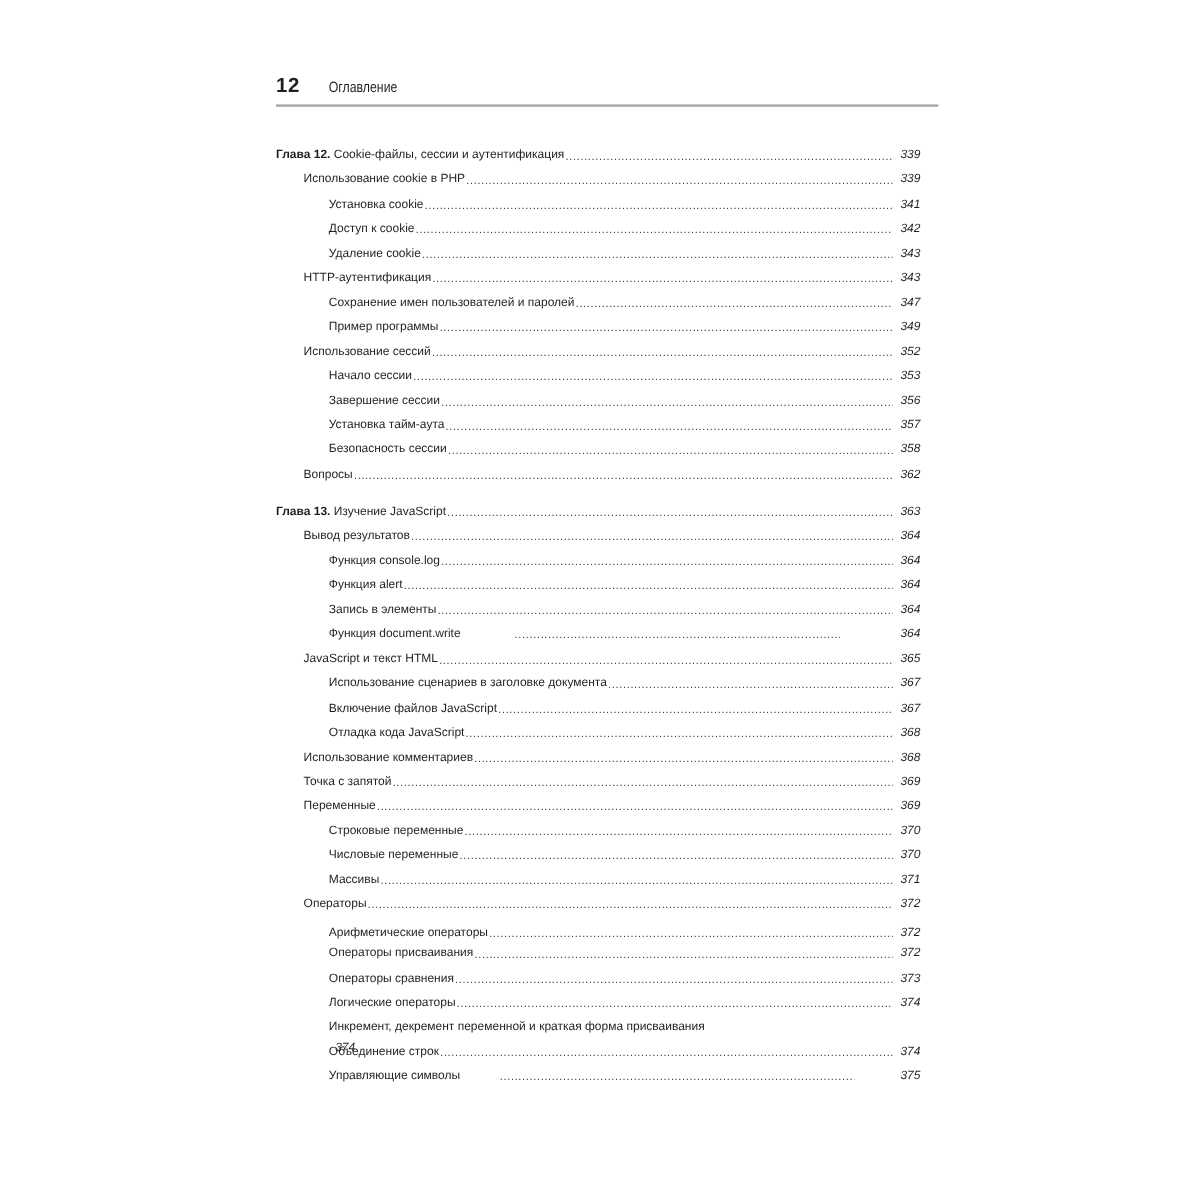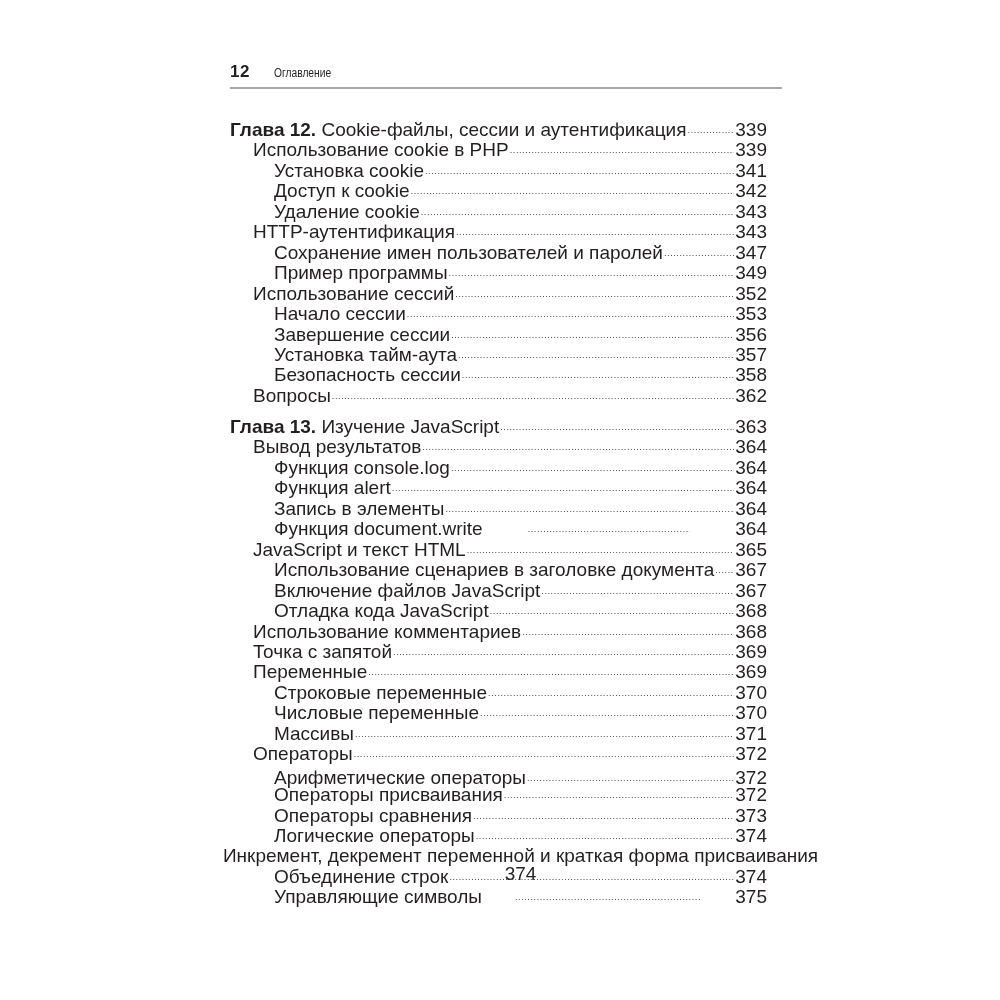--- a/index.html
+++ b/index.html
@@ -3,26 +3,26 @@
 <meta charset="utf-8">
 <style>
   html, body { margin: 0; padding: 0; background: #ffffff; }
   body { width: 1000px; height: 1000px; position: relative; overflow: hidden;
          font-family: "Liberation Sans", "DejaVu Sans", sans-serif; color: #231f20; }
   .page-header { position: absolute; left: 230px; top: 62px; width: 552px; height: 28px; }
   .page-num { position: absolute; left: 0; top: 0; font-size: 17px; font-weight: bold; letter-spacing: 0.5px; }
   .running-title { position: absolute; left: 44px; top: 4px; font-size: 12.5px; transform: scaleX(0.82); transform-origin: left center; }
   .header-rule { position: absolute; left: 230px; top: 87px; width: 552px; height: 2px; background: #a8a8a8; }
   .toc { position: absolute; left: 230px; top: 0; width: 537px; }
-  .toc-row { position: absolute; left: 0; width: 537px; height: 18px; display: flex; align-items: center; font-size: 19px; line-height: 18px; }
+  .toc-row { position: absolute; left: 0; width: 537px; height: 18px; display: flex; align-items: flex-start; font-size: 10px; line-height: 18px; }
   .toc-row .title { white-space: nowrap; }
   .toc-row .title b { font-weight: bold; }
   .toc-row .dots { flex: 1; overflow: hidden; white-space: nowrap; margin: 0 1px; font-size: 9px; letter-spacing: 0.6px; color: #333; }
   .toc-row .dots::before { content: "....................................................................................................................................................................................................................................................................................................................................................................................."; }
-  .toc-row .page { white-space: nowrap; text-align: right; min-width: 22px; }
+  .toc-row .page { white-space: nowrap; text-align: right; min-width: 22px; font-style: italic; }
   .lvl0 { padding-left: 0; }
   .lvl1 { padding-left: 23px; width: 514px; }
   .lvl2 { padding-left: 44px; width: 493px; }
 </style>
 </head>
 <body>
 
 <div class="page-header">
   <span class="page-num">12</span>
   <span class="running-title">Оглавление</span>

